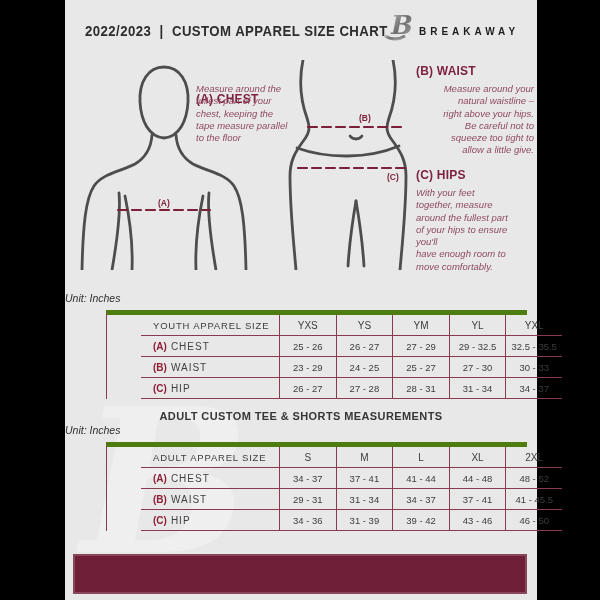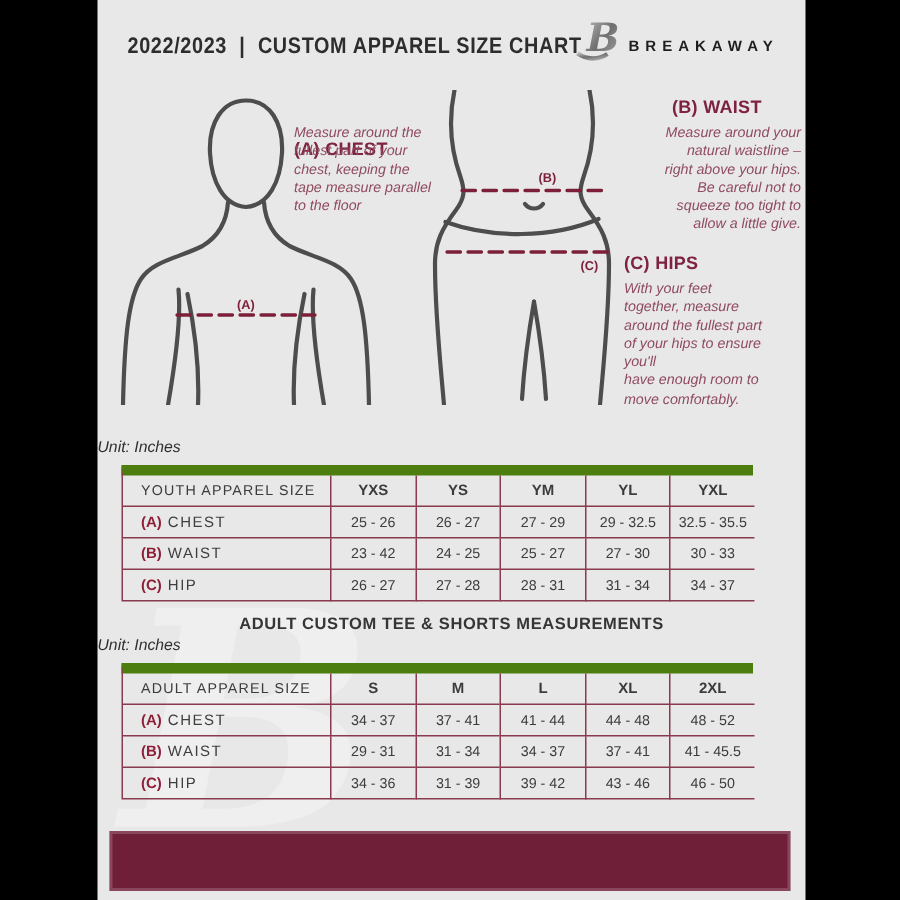--- a/index.html
+++ b/index.html
@@ -29,28 +29,28 @@
   .guide-body { position:absolute; font-size:9.5px; font-style:italic; color:#8f4a5f;
     line-height:12.3px; white-space:pre-line; }
 
   
   .tbl-title { position:absolute; left:0; width:472px; text-align:center; font-size:11px;
     font-weight:bold; color:#363636; letter-spacing:.4px; }
   .tbl-unit { position:absolute; left:0; width:472px; text-align:left; font-size:10.5px;
     font-style:italic; color:#2f2f2f; }
 
   
-  .size-table { position:absolute; left:16px; width:421px; display:grid;
+  .size-table { position:absolute; left:41px; width:421px; display:grid;
     grid-template-columns:138px repeat(5, 56.6px);
-    border-top:7px solid #4d7c0f; border-left:1px solid #8a3a4e; }
+    border-top:5px solid #4d7c0f; border-left:1px solid #8a3a4e;padding-left:34px; }
   .cell { height:21px; border-bottom:1px solid #8a3a4e; display:flex; align-items:center;
     justify-content:center; font-size:9.5px; color:#3c3c3c; background:transparent; }
   .cell.vline { border-left:1px solid #8a3a4e; }
   .cell.lbl { justify-content:flex-start; padding-left:12px; letter-spacing:.8px; font-size:9.5px; }
-  .cell.size-h { font-weight:bold; font-size:10px; }
+  .cell.size-h { font-weight:normal; font-size:10px; }
   .row-prefix { font-weight:bold; color:#8e1f38; font-size:10px; margin-right:4px; letter-spacing:0; }
   .row-label { color:#3f3f3f; font-size:10px; letter-spacing:1px; }
 
   
   .footer-bar { position:absolute; left:8px; top:554px; width:454px; height:40px;
     background:#6f1f38; box-shadow:inset 0 0 0 2px rgba(255,255,255,.18); }
 </style>
 </head>
 <body>
 
@@ -99,21 +99,21 @@
     <span class="diagram-label" style="left:294px; top:113px;">(B)</span>
     <span class="diagram-label" style="left:322px; top:172px;">(C)</span>
 
     <div class="guide-heading" style="left:131px; top:64px;margin-top:28px;">(A) CHEST</div>
     <div class="guide-body" style="left:131px; top:83px; width:112px;">Measure around the
 fullest part of your
 chest, keeping the
 tape measure parallel
 to the floor</div>
 
-    <div class="guide-heading" style="left:351px; top:64px;margin-left:32px;">(B) WAIST</div>
+    <div class="guide-heading" style="left:351px; top:64px;">(B) WAIST</div>
     <div class="guide-body" style="left:351px; top:83px; width:118px;text-align:right;">Measure around your
 natural waistline –
 right above your hips.
 Be careful not to
 squeeze too tight to
 allow a little give.</div>
 
     <div class="guide-heading" style="left:351px; top:168px;">(C) HIPS</div>
     <div class="guide-body" style="left:351px; top:187px; width:120px;">With your feet
 together, measure
@@ -140,21 +140,21 @@
       <div class="cell vline">25 - 26</div>
       <div class="cell vline">26 - 27</div>
       <div class="cell vline">27 - 29</div>
       <div class="cell vline">29 - 32.5</div>
       <div class="cell vline">32.5 - 35.5</div>
 
       <div class="cell lbl">
         <span class="row-prefix">(B)</span>
         <span class="row-label">WAIST</span>
       </div>
-      <div class="cell vline">23 - 42</div>
+      <div class="cell vline">23 - 29</div>
       <div class="cell vline">24 - 25</div>
       <div class="cell vline">25 - 27</div>
       <div class="cell vline">27 - 30</div>
       <div class="cell vline">30 - 33</div>
 
       <div class="cell lbl">
         <span class="row-prefix">(C)</span>
         <span class="row-label">HIP</span>
       </div>
       <div class="cell vline">26 - 27</div>

